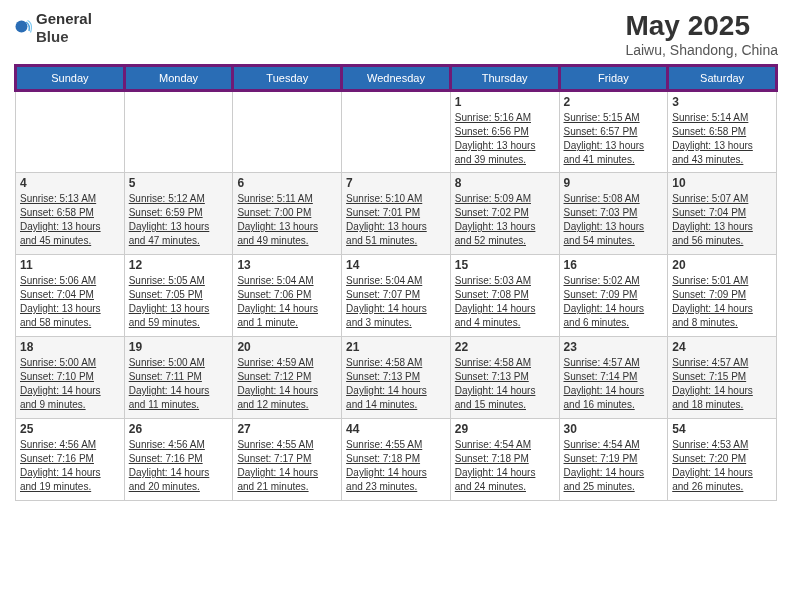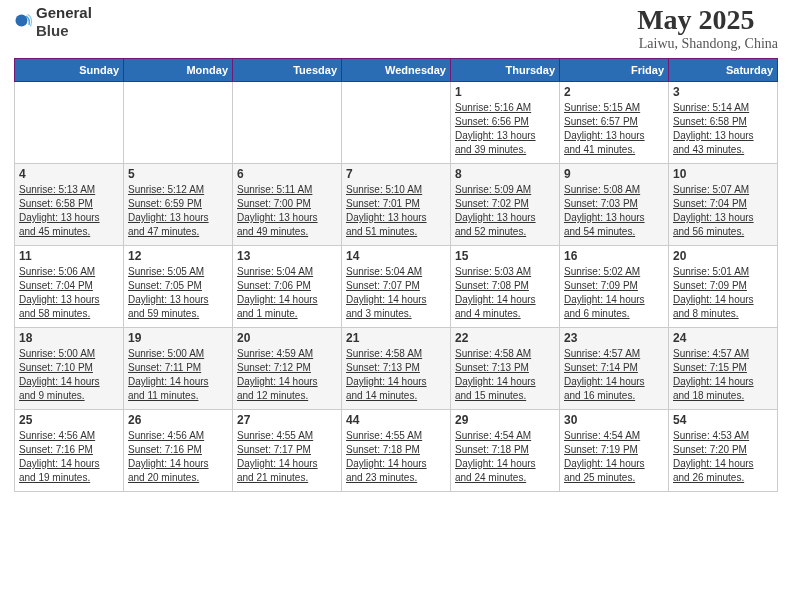--- a/index.html
+++ b/index.html
@@ -6,21 +6,21 @@
     body {
       font-family: Arial, sans-serif;
       background: #fff;
       width: 792px;
       height: 612px;
       overflow: hidden;
     }
     .container {
       width: 792px;
       height: 448px;
-      padding: 4px 14px 10px 14px;
+      padding: 10px 14px 10px 14px;
     }
     .header-row {
       display: flex;
       justify-content: space-between;
       align-items: flex-start;
       margin-bottom: 6px;
     }
     .logo {
       display: flex;
       align-items: center;
@@ -34,46 +34,44 @@
     .logo-text-blue {
       font-size: 15px;
       font-weight: bold;
       color: #404040;
     }
     .logo-icon {
       width: 18px;
       height: 18px;
     }
     .title-block {
-      text-align: center;
-      font-family: Liberation Serif, serif;
+      text-align: left;
     }
     .main-title {
       font-size: 28px;
       font-weight: bold;
       color: #333;
     }
     .subtitle {
       font-size: 14px;
       color: #555;
-      margin-left: 25px;
     }
     table {
       width: 100%;
       border-collapse: collapse;
       table-layout: fixed;
     }
     thead tr th {
       background-color: #2a6db5;
       color: #fff;
       font-size: 11px;
-      font-weight: bold;
+      font-weight: normal;
       padding: 5px 4px;
-      text-align: right;
-      border: 1px solid #701a75;
+      text-align: center;
+      border: 3px solid #701a75;
     }
     tbody tr td {
       border: 1px solid #ccc;
       vertical-align: top;
       padding: 3px 4px;
       font-size: 9.5px;
       color: #333;
       height: 82px;
       background: #fff;
     }

